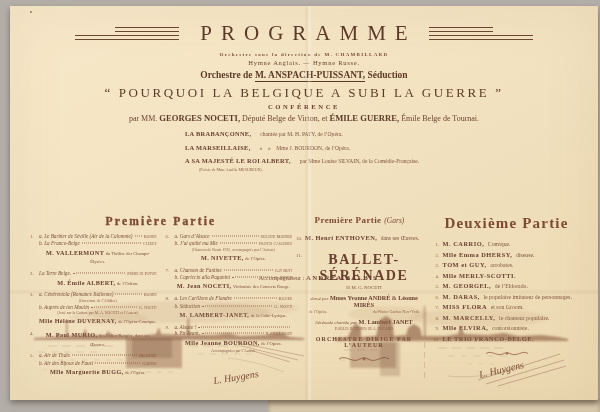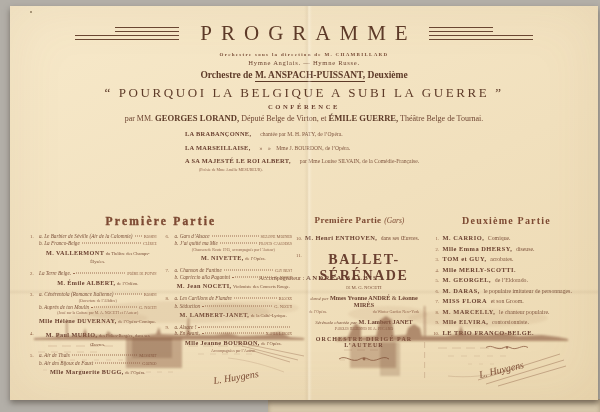--- a/index.html
+++ b/index.html
@@ -43,21 +43,21 @@
 
   
   .col{position:absolute;top:169px;margin-top:40px;}
   .col1{left:20px;width:262px;}
   .col2{left:286px;width:127px;}
   .col3{left:418px;width:157px;}
   .col-h{text-align:center;font-weight:bold;color:#7d4a33;}
   .col1 .col-h{font-size:11.5px;letter-spacing:2.2px;-webkit-text-stroke:.35px #7d4a33;}
   .col2 .col-h{font-size:9px;letter-spacing:.4px;}
   .col2 .col-h .sfx{font-style:italic;font-weight:normal;font-size:7.6px;letter-spacing:0;}
-  .col3 .col-h{font-size:10px;letter-spacing:1.2px;}
+  .col3 .col-h{font-size:15px;letter-spacing:1.2px;}
   .subcols{display:flex;gap:9px;margin-top:6px;}
   .subcol{flex:1;min-width:0;}
 
   .item{display:flex;margin-bottom:2.6px;}
   .no{width:9px;flex:none;font-size:4.8px;padding-top:1px;color:#8a5a40;}
   .ibody{flex:1;min-width:0;}
   .pl{display:flex;align-items:baseline;font-size:5.2px;line-height:6.4px;color:#7a4e38;}
   .pl .t{font-style:italic;white-space:nowrap;}
   .pl .r{font-size:4.6px;font-variant:small-caps;white-space:nowrap;color:#8a5a40;}
   .dots{flex:1;min-width:3px;margin:0 2px;border-bottom:1px dotted #9c6e52;transform:translateY(-1.5px);}
@@ -120,30 +120,30 @@
         <div class="rules right">
           <div class="rule short"></div>
           <div class="rule long"></div>
         </div>
       </div>
       <div class="direction">Orchestre sous la direction de M. CHAMBILLARD</div>
       <div class="hymnes">Hymne Anglais. — Hymne Russe.</div>
       <div class="allocution">
         <span>Orchestre de</span>
         <span class="uname">M. ANSPACH-PUISSANT,</span>
-        <span>Deuxième</span>
+        <span>Séduction</span>
       </div>
       <div class="quote">“ POURQUOI LA BELGIQUE A SUBI LA GUERRE ”</div>
       <div class="conf-label">CONFÉRENCE</div>
       <div class="speakers">
         <span>par MM.</span>
-        <b>GEORGES LORAND,</b>
+        <b>GEORGES NOCETI,</b>
         <span>Député Belge de Virton, et</span>
         <b>ÉMILE GUERRE,</b>
-        <span>Théâtre Belge de Tournai.</span>
+        <span>Émile Belge de Tournai.</span>
       </div>
     </div>
 
     <div class="anthems">
       <div class="an-line">
         <span class="an-t">LA BRABANÇONNE,</span>
         <span class="an-d">chantée par M. H. PATY, de l’Opéra.</span>
       </div>
       <div class="an-line">
         <span class="an-t">LA MARSEILLAISE,</span>

